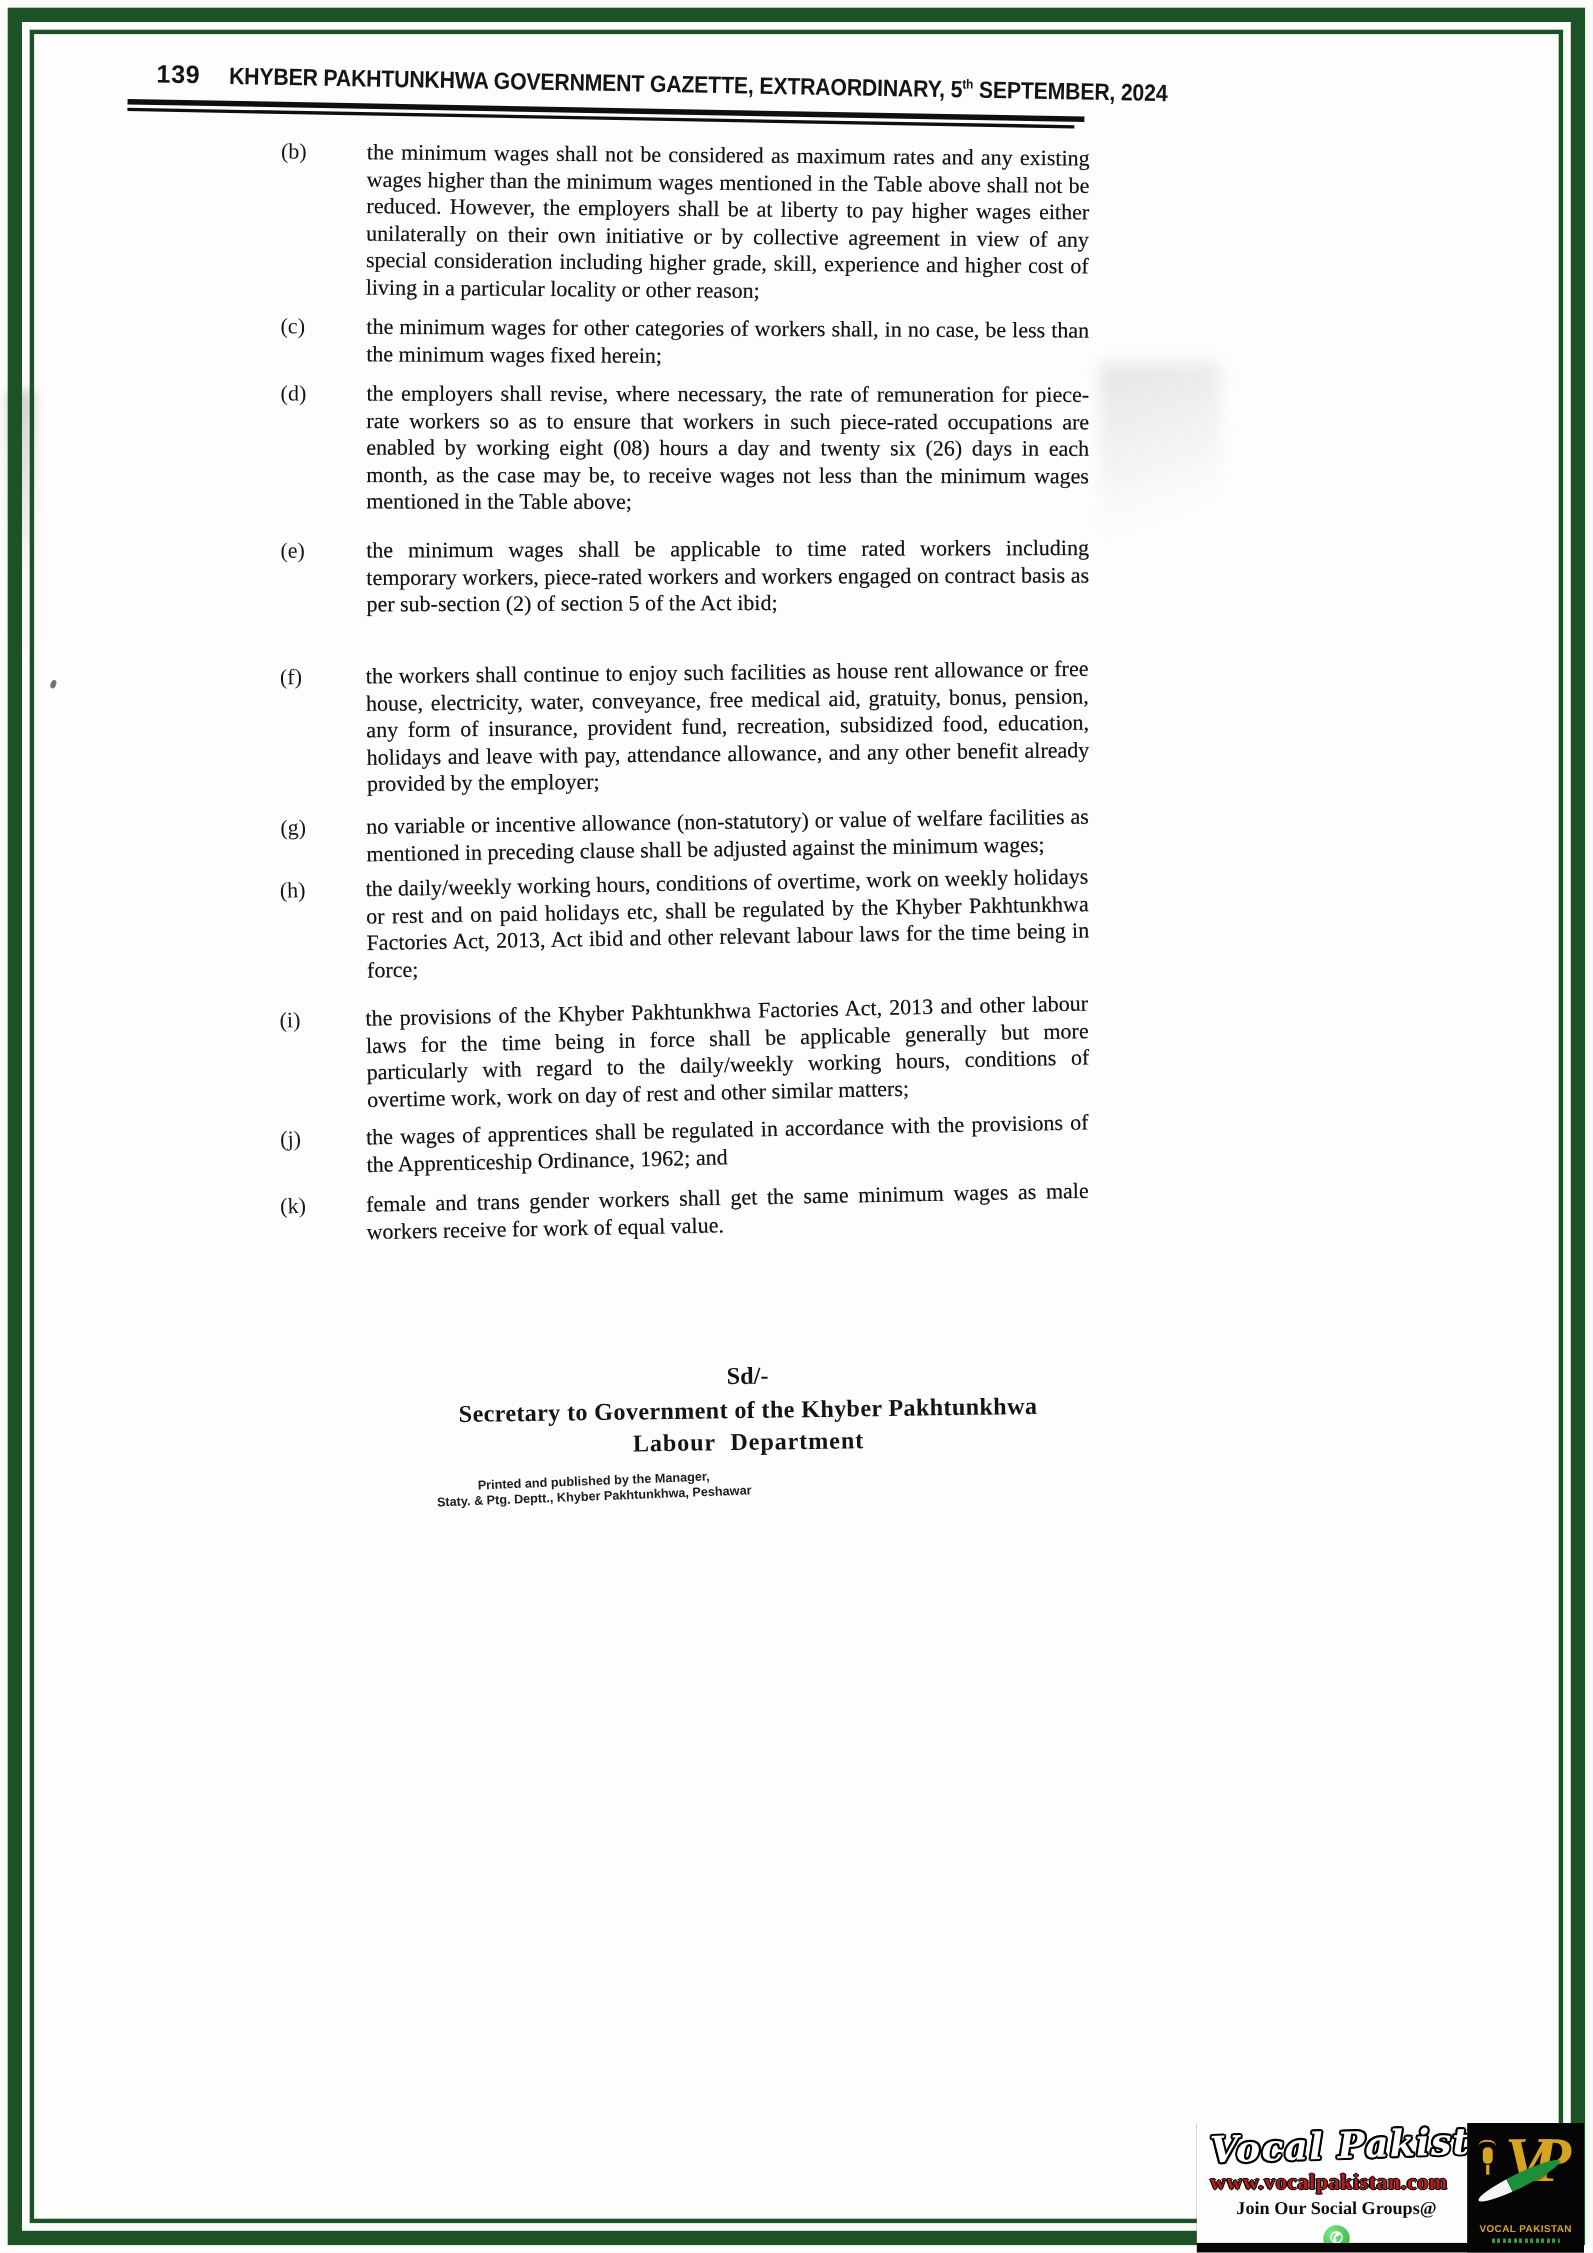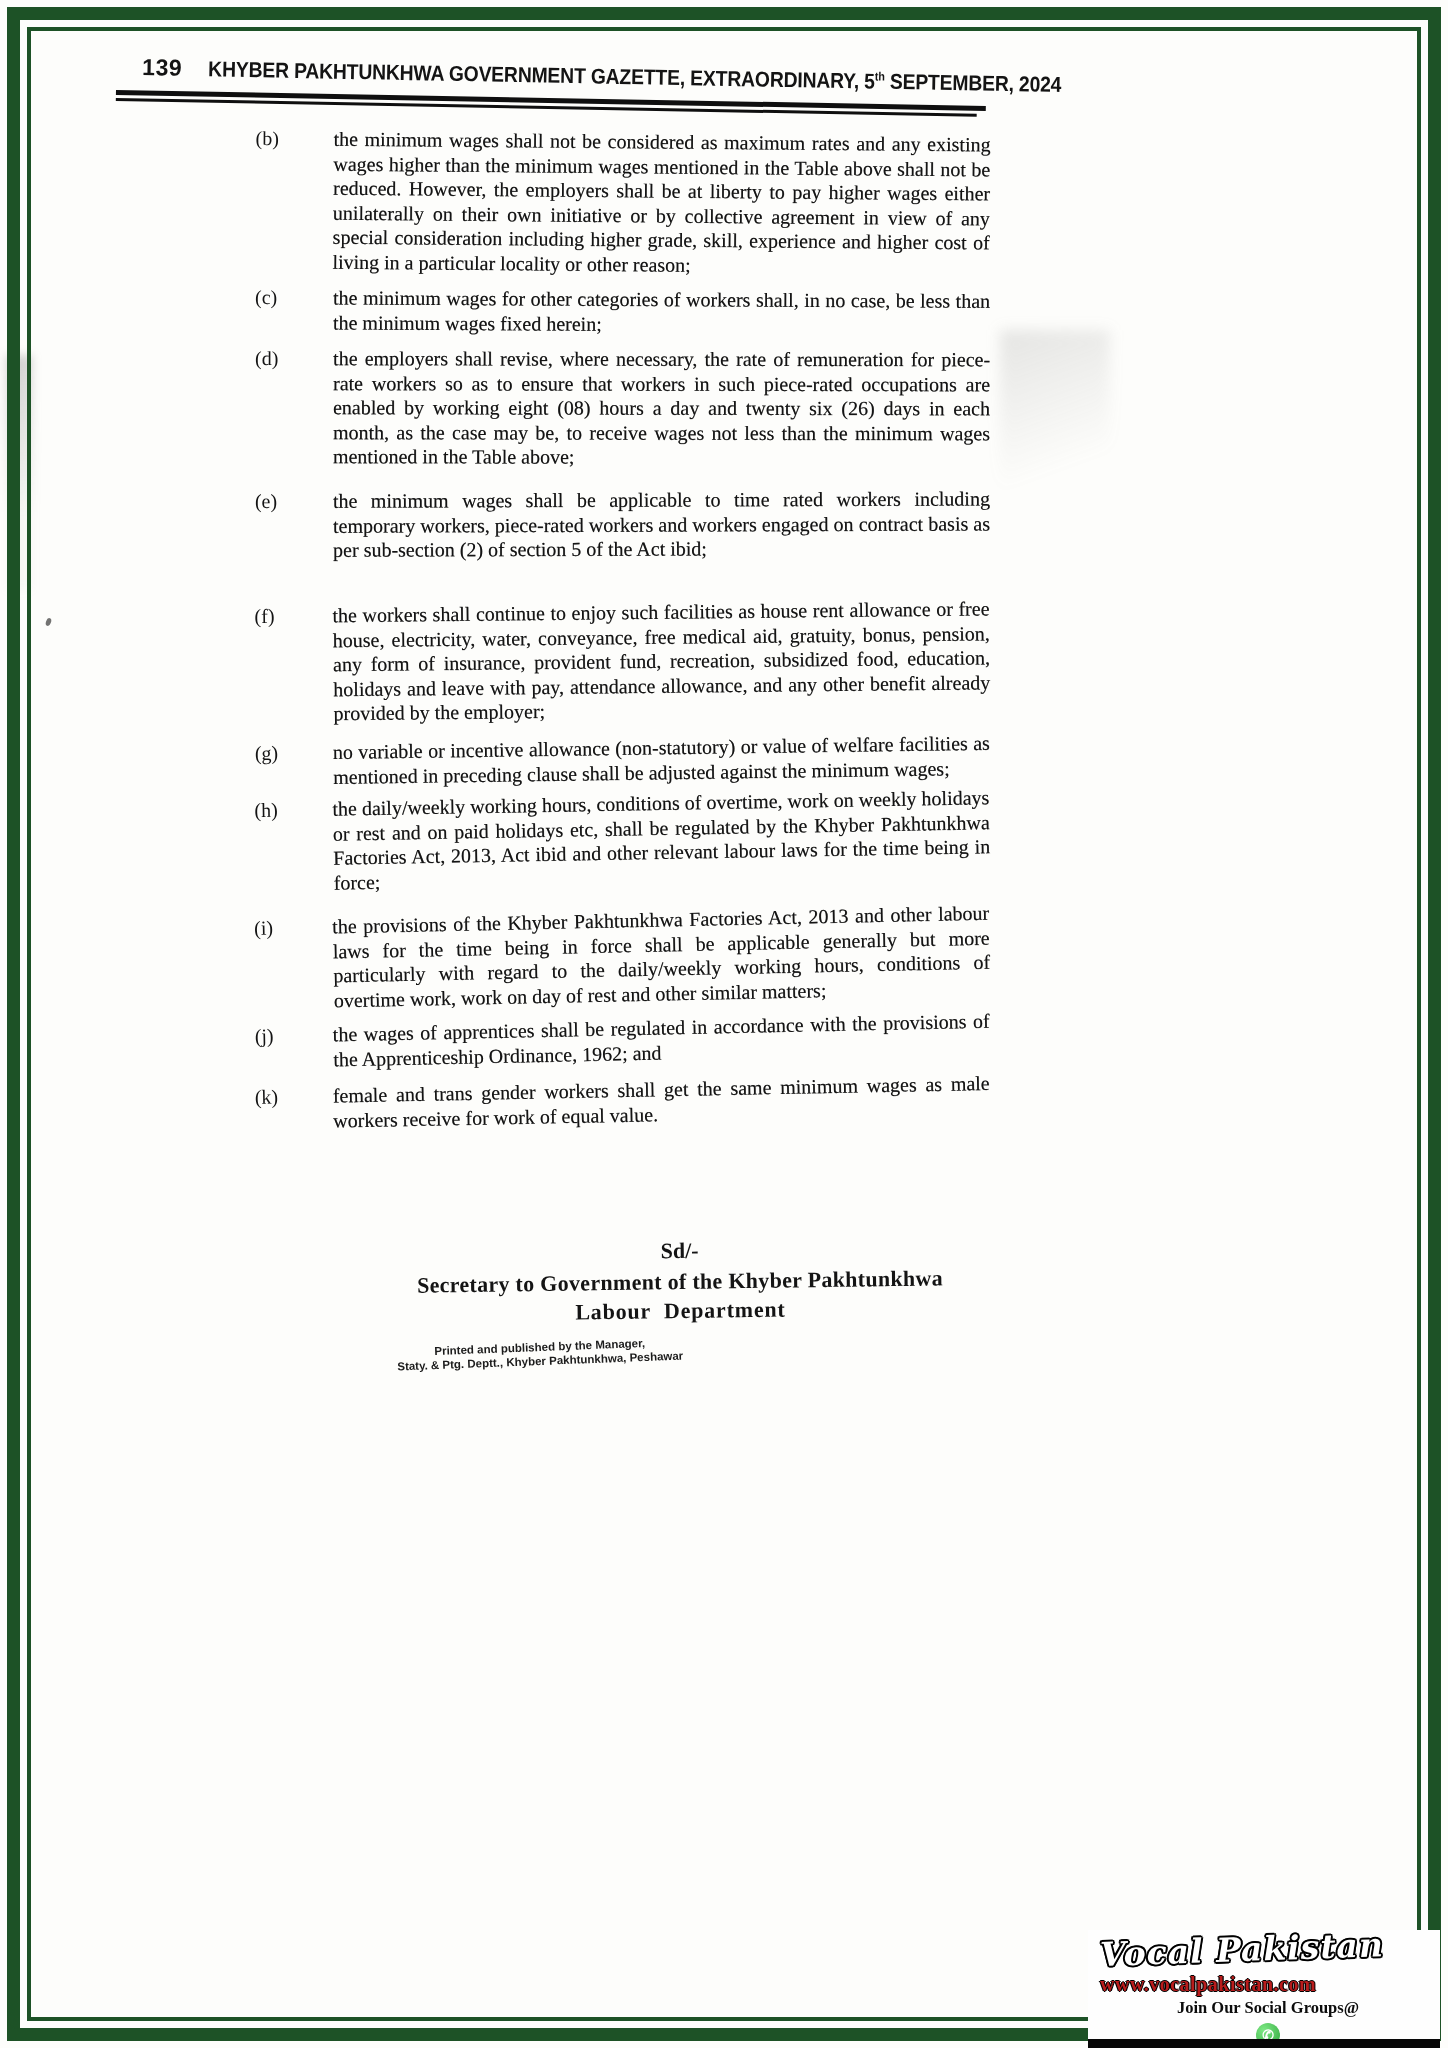--- a/index.html
+++ b/index.html
@@ -162,14 +162,21 @@
     <div class="wm-main">
       <div class="wm-brand">Vocal Pakistan</div>
       <div class="wm-url">www.vocalpakistan.com</div>
       <div class="wm-social">
         <span>Join Our Social Groups@</span>
         <span class="sicon wa">✆</span>
         <span class="sicon fb">f</span>
         <span class="sicon li">in</span>
       </div>
     </div>
+    <div class="wm-logo">
+      <span class="mic"></span>
+      <span class="vp-mono">VP</span>
+      <span class="swoosh"></span>
+      <div class="logo-title">VOCAL PAKISTAN</div>
+      <div class="logo-tag"></div>
+    </div>
   </div>
 </div>
 
 </body></html>

